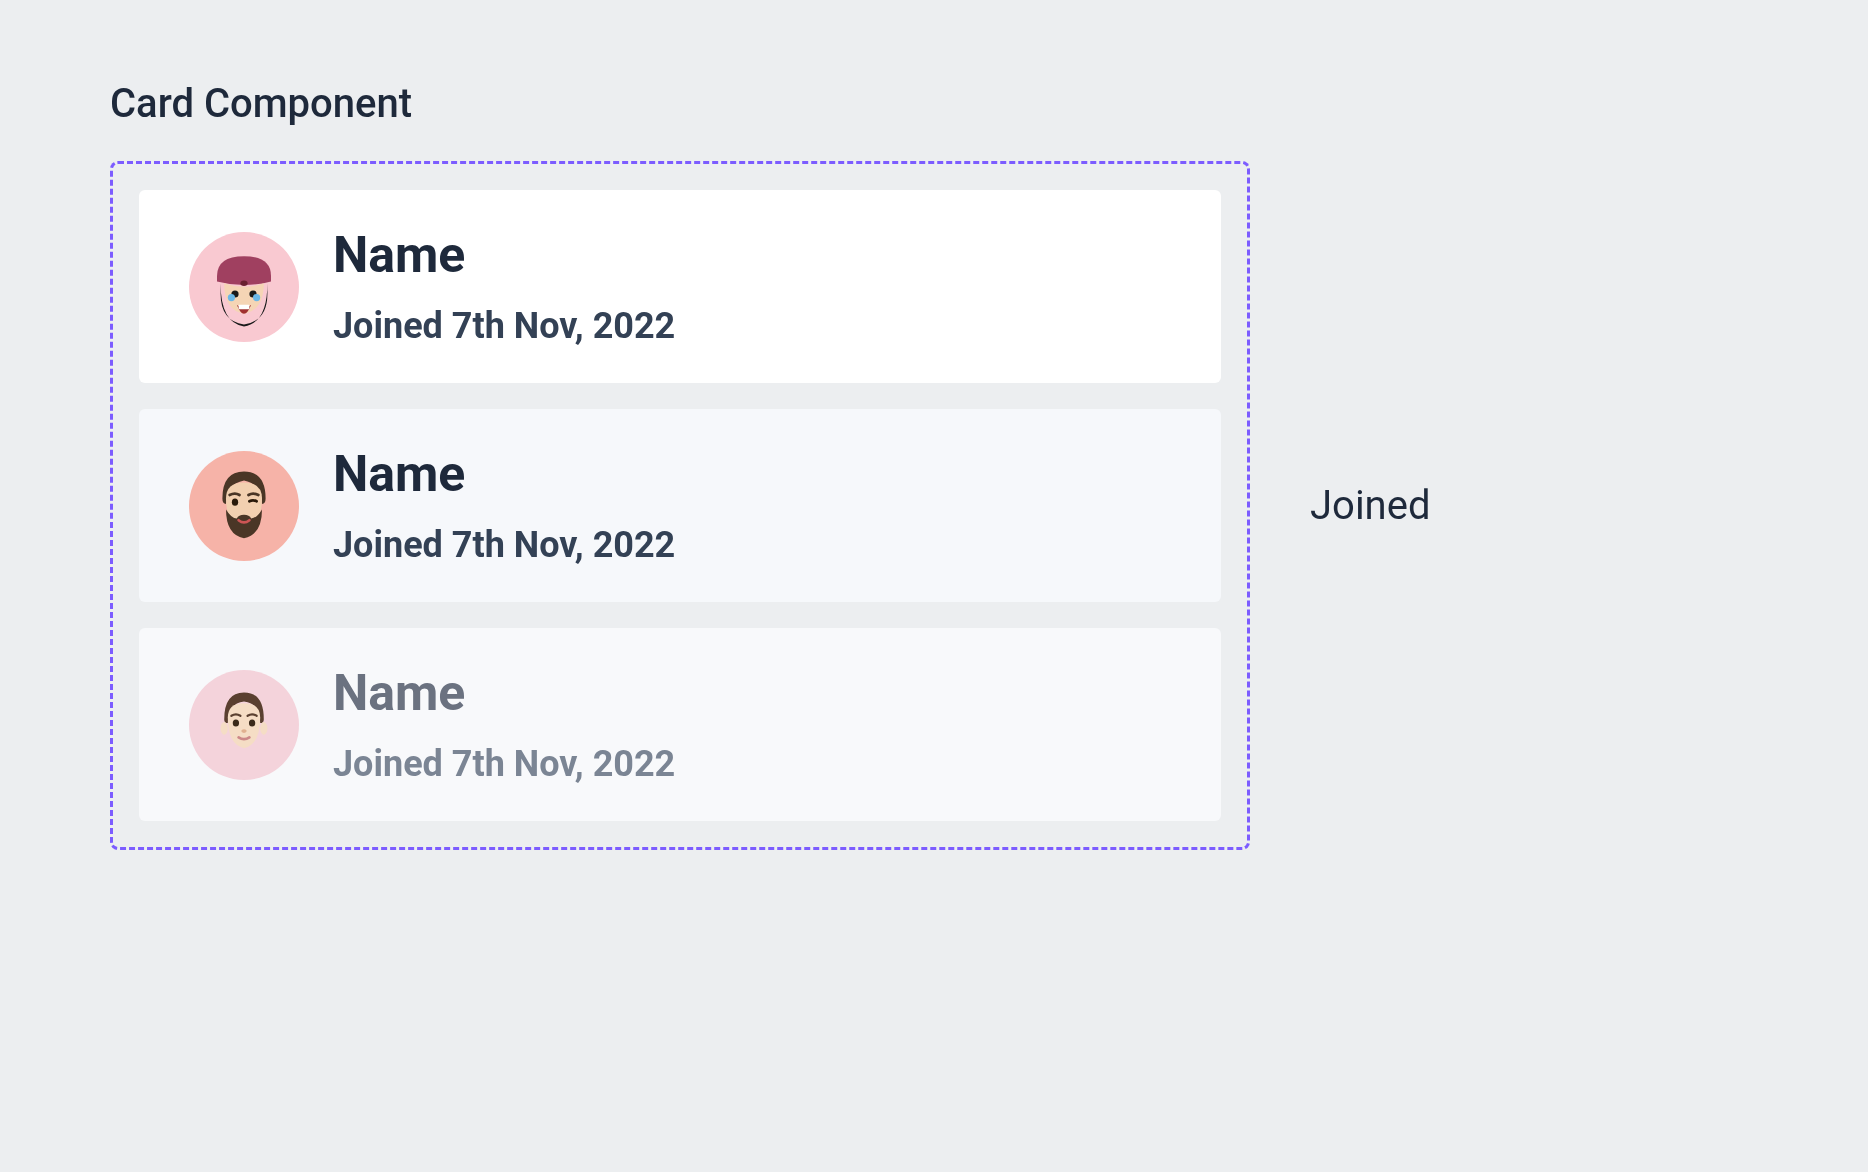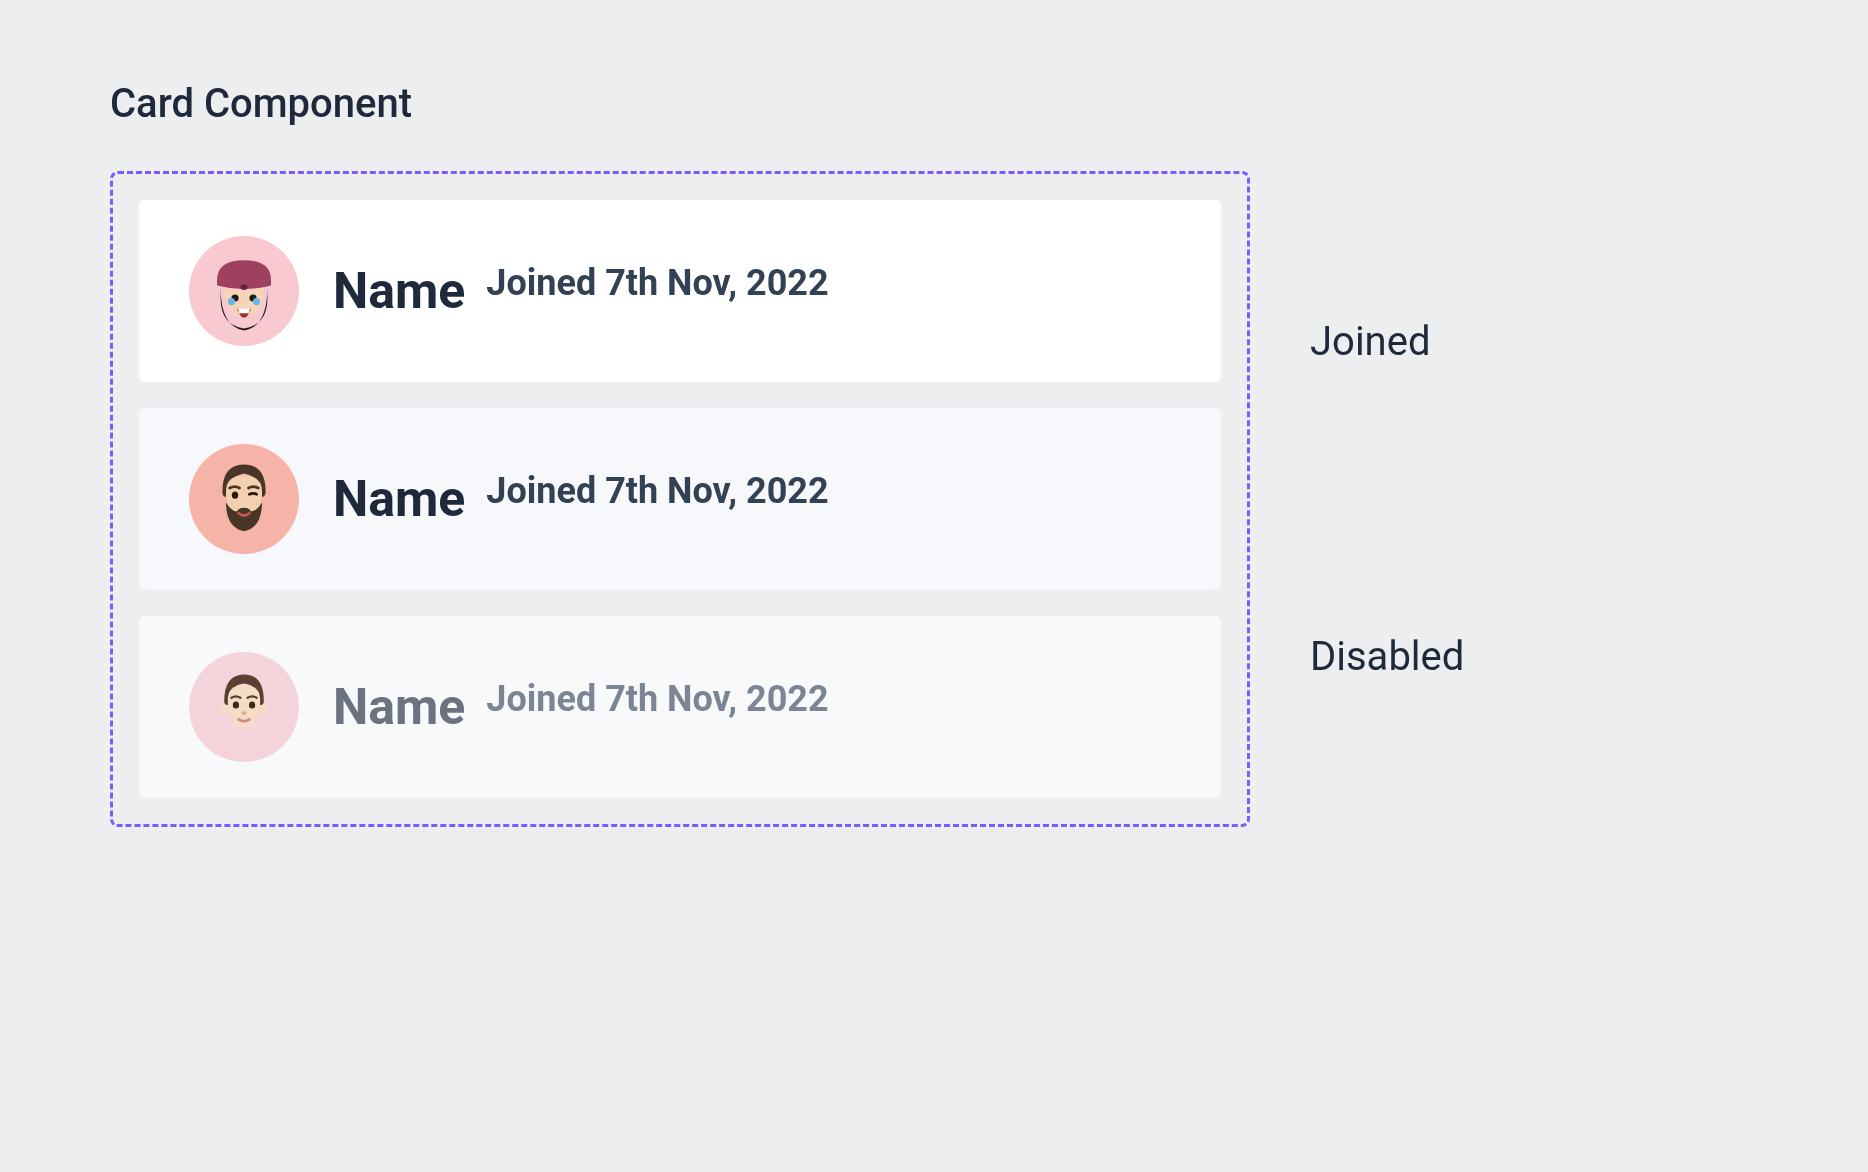--- a/index.html
+++ b/index.html
@@ -11,21 +11,21 @@
       font-family: -apple-system, BlinkMacSystemFont, "Segoe UI", Roboto, Helvetica, Arial, sans-serif;
       background: #eceef0;
       width: 1868px;
       height: 1172px;
       padding: 80px 110px;
     }
     .section-title {
       font-size: 40px;
       font-weight: 500;
       color: #1e293b;
-      margin-bottom: 44px;
+      margin-bottom: 34px;
     }
     .layout-row {
       display: flex;
       align-items: stretch;
       gap: 60px;
     }
     .component-frame {
       border: 3px dashed #7c5cff;
       border-radius: 8px;
       padding: 26px;
@@ -66,21 +66,21 @@
     }
     .card.disabled .avatar {
       background: #f4d3db;
     }
     .avatar svg {
       width: 90px;
       height: 90px;
     }
     .card-text {
       display: flex;
-      flex-direction: row;
+      flex-direction: column;
       gap: 21px;
     }
     .card-name {
       font-size: 50px;
       font-weight: 700;
       color: #1e293b;
     }
     .card-sub {
       font-size: 36px;
       font-weight: 700;
@@ -184,16 +184,15 @@
       <div class="card-text">
         <div class="card-name">Name</div>
         <div class="card-sub">Joined 7th Nov, 2022</div>
       </div>
     </div>
 
   </div>
 
   <div class="labels-col">
     <div class="state-label">Joined</div>
-    <div class="state-label">Disabled</div>
   </div>
 
 </div>
 
 </body></html>

